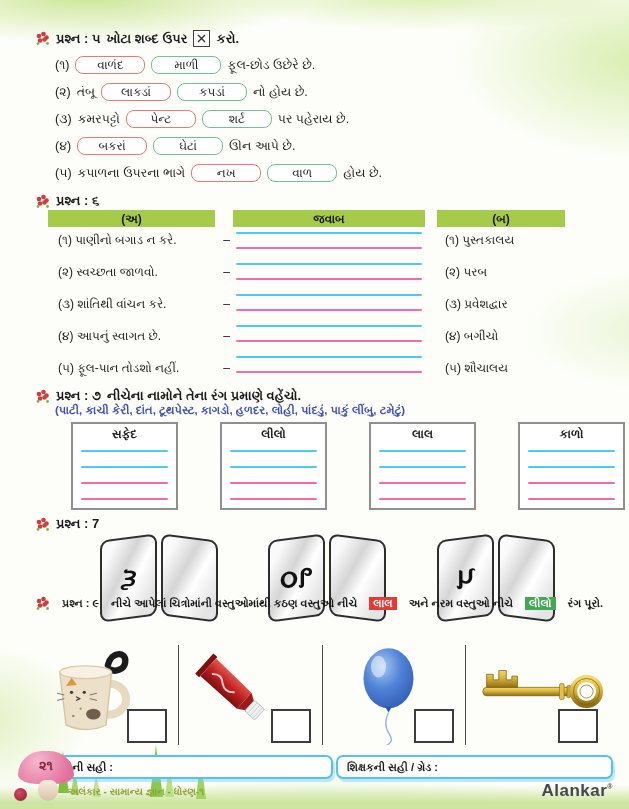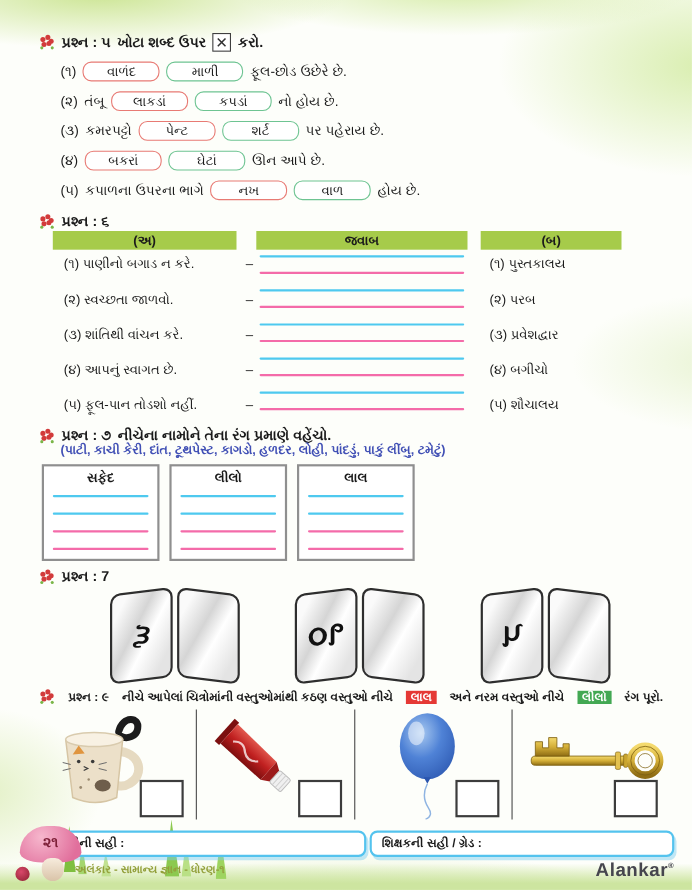--- a/index.html
+++ b/index.html
@@ -27,32 +27,32 @@
   
   .bar{position:absolute;top:210px;height:17px;background:#a6cb4a;font-weight:bold;font-size:12px;display:flex;align-items:center;justify-content:center;}
   .q6a{position:absolute;left:58px;width:172px;display:flex;justify-content:space-between;align-items:center;font-size:12px;white-space:nowrap;}
   .q6b{position:absolute;left:445px;font-size:12px;white-space:nowrap;}
   .ansline{position:absolute;left:236px;width:186px;height:2px;border-radius:1px;}
   .lblue{background:#4ec9ef;}
   .lpink{background:#f46ba9;}
   
   .bank{position:absolute;top:404px;left:55px;font-size:11.5px;color:#4150b5;font-weight:bold;white-space:nowrap;}
   .cboxwrap{position:absolute;top:422px;left:38px;display:flex;gap:9px;}
-  .cbox{width:103px;height:84px;border:2px solid #8f8f8f;background:#fff;position:relative;}
+  .cbox{width:103px;height:84px;border:2px solid #8f8f8f;background:#fff;position:relative;margin-left:33px;}
   .cbox .ttl{text-align:center;font-weight:bold;font-size:12px;margin-top:3px;}
   .cline{position:absolute;left:8px;right:8px;height:2px;border-radius:1px;}
   
   .book{position:absolute;top:537px;display:flex;}
   .panel{width:53px;height:78px;border:2px solid #2e2e2e;border-radius:9px;
     background:linear-gradient(118deg,#fafafa 15%,#d5d5d5 40%,#ffffff 58%,#e4e4e4 85%);}
   .panel.pl{transform:skewY(-7deg);margin-right:4px;display:flex;align-items:center;justify-content:center;}
   .panel.pr{transform:skewY(7deg);}
   .mirrornum{transform:scaleX(-1);font-size:30px;font-weight:bold;color:#111;}
   
-  .q9head{position:absolute;top:626px;left:35px;width:586px;font-size:11px;font-weight:bold;display:flex;flex-wrap:wrap;column-gap:4px;row-gap:1px;align-items:center;gap:12px;}
+  .q9head{position:absolute;top:596px;left:35px;width:586px;font-size:11px;font-weight:bold;display:flex;flex-wrap:wrap;column-gap:4px;row-gap:1px;align-items:center;gap:12px;}
   .badge{padding:0 4px;color:#fff;font-weight:bold;}
   .bg-red{background:#e53935;}
   .bg-green{background:#43a853;}
   .picrow{position:absolute;top:645px;left:35px;width:574px;height:100px;display:flex;}
   .piccell{flex:1;position:relative;border-right:1.6px solid #4a4a4a;}
   .piccell:last-child{border-right:none;}
   .sqbox{position:absolute;right:11px;top:64px;width:36px;height:30px;border:2px solid #3c3c3c;background:#fff;}
   .picsvg{position:absolute;left:2px;top:0;}
   
   .signbox{position:absolute;top:755px;height:20px;border:2px solid #54c3ee;border-radius:7px;background:#fff;
@@ -223,20 +223,27 @@
     <div class="cline lpink" style="top:58px"></div>
     <div class="cline lpink" style="top:74px"></div>
   </div>
   <div class="cbox">
     <div class="ttl">લાલ</div>
     <div class="cline lblue" style="top:26px"></div>
     <div class="cline lblue" style="top:42px"></div>
     <div class="cline lpink" style="top:58px"></div>
     <div class="cline lpink" style="top:74px"></div>
   </div>
+  <div class="cbox">
+    <div class="ttl">કાળો</div>
+    <div class="cline lblue" style="top:26px"></div>
+    <div class="cline lblue" style="top:42px"></div>
+    <div class="cline lpink" style="top:58px"></div>
+    <div class="cline lpink" style="top:74px"></div>
+  </div>
 </div>
 
 <div class="qhead" style="top:516px">
   <svg class="flower" width="15" height="15" viewBox="0 0 15 15">
       <g fill="#d23b3b">
         <circle cx="4" cy="5" r="2.3"></circle>
         <circle cx="8.5" cy="3" r="2.3"></circle>
         <circle cx="11.5" cy="6.5" r="2.3"></circle>
         <circle cx="5" cy="9.5" r="2.3"></circle>
         <circle cx="9.5" cy="8.5" r="2.3"></circle>

